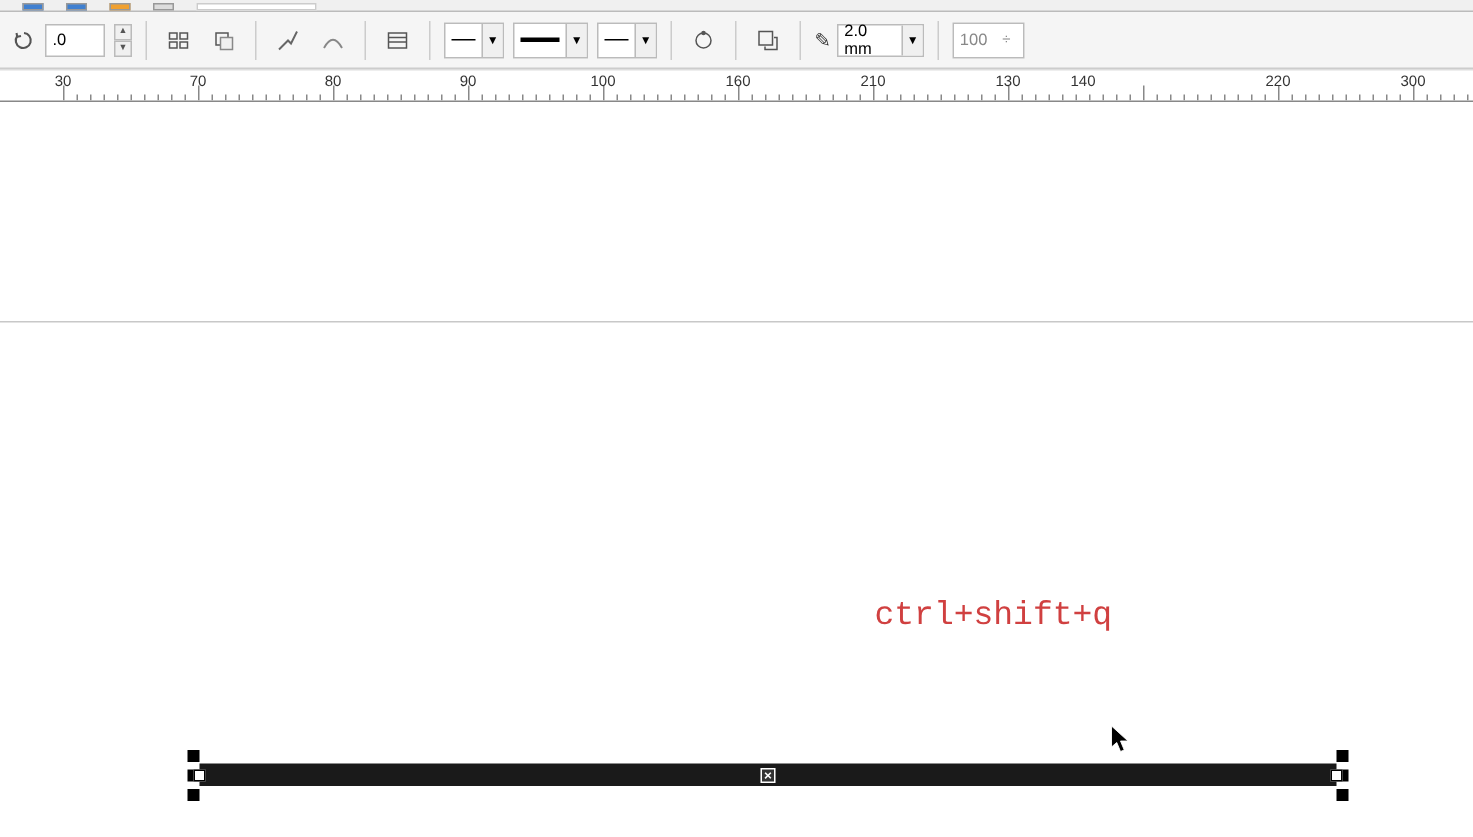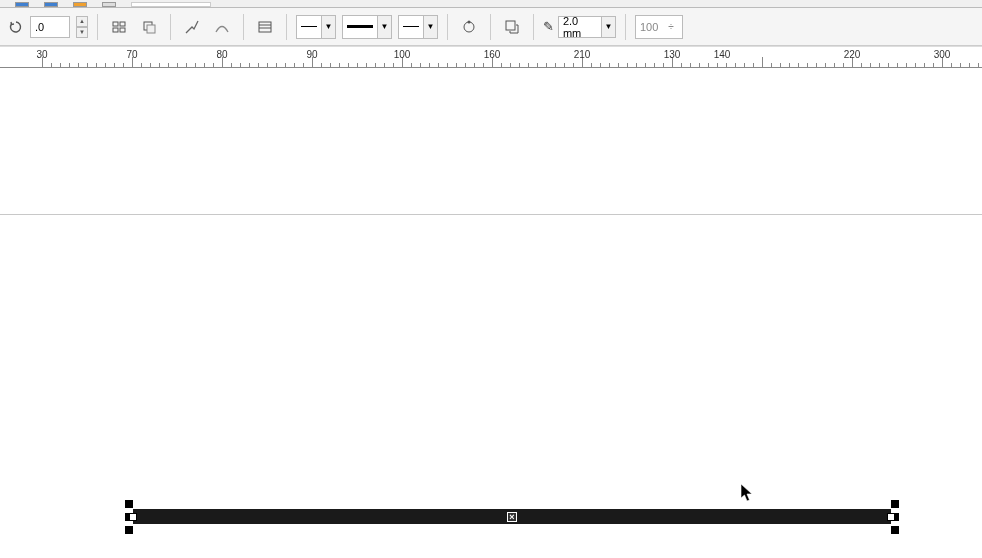--- a/index.html
+++ b/index.html
@@ -481,20 +481,21 @@
     <div class="ruler-tick minor" style="left: 951px;"></div>
     <div class="ruler-tick minor" style="left: 960px;"></div>
     <div class="ruler-tick minor" style="left: 969px;"></div>
     <div class="ruler-tick minor" style="left: 978px;"></div>
   </div>
 
 <div class="canvas-area">
 
   <div class="page-edge"></div>
 
+  <div class="annotation">ctrl+shift+q</div>
 
   <div class="cursor-arrow">
     <svg width="14" height="20" viewBox="0 0 14 20">
       <path d="M1 1 L1 15 L4.5 12 L7 18 L9.5 17 L7 11 L12 11 Z" fill="#000" stroke="#fff" stroke-width="0.6"></path>
     </svg>
   </div>
 
   <div class="selected-object">
     <div class="thick-line"></div>
     <div class="handle tl"></div>

